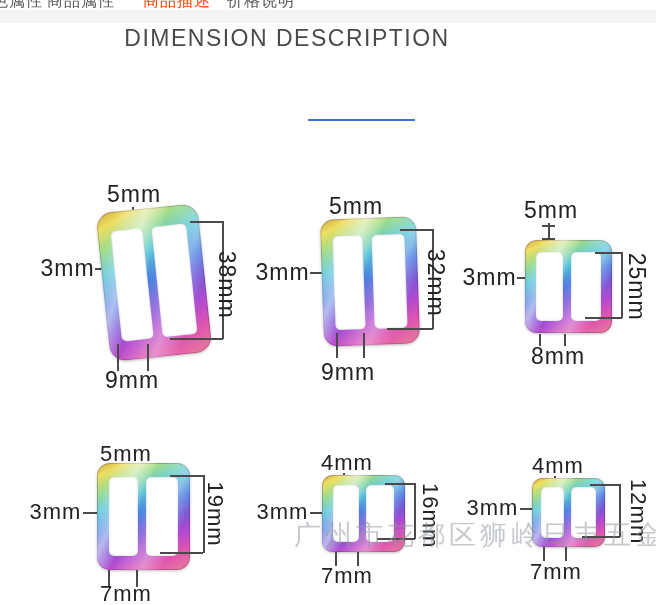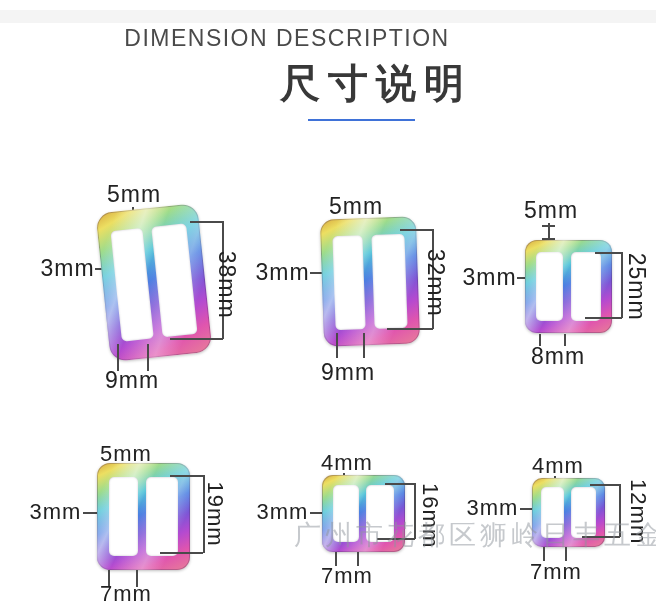--- a/index.html
+++ b/index.html
@@ -36,24 +36,29 @@
   .winL,.winR{position:absolute;background:#fff;border-radius:5px;top:13%;bottom:13%;
           box-shadow:inset 0 0 2px rgba(60,40,80,.4);}
   .winL{left:13%;width:31%;}
   .winR{left:53%;width:34%;}
 </style>
 </head>
 <body>
 
 <div class="page">
 
+  <div class="tabbar">
+    <span class="tab" style="left:-8px">色属性</span>
+    <span class="tab" style="left:47px">商品属性</span>
+    <span class="tab active" style="left:143px">商品描述</span>
+    <span class="tab" style="left:227px">价格说明</span>
+  </div>
   <div class="grayband"></div>
 
   <div class="title-en">DIMENSION DESCRIPTION</div>
-  <div class="title-zh">尺寸说明</div>
   <div class="blueline"></div>
 
   <div class="module" style="left:40px;top:182px;width:200px;height:218px">
     <div class="lab" style="left:64px;top:0;width:60px">5mm</div>
     <div class="vl" style="left:92px;top:25px;height:27px"></div>
     <div class="hl" style="left:86px;top:31px;width:13px"></div>
     <div class="hl" style="left:86px;top:50px;width:13px"></div>
     <div class="lab" style="left:0;top:74px;width:55px">3mm</div>
     <div class="hl" style="left:55px;top:86px;width:63px"></div>
     <div class="vl" style="left:104px;top:80px;height:13px"></div>

